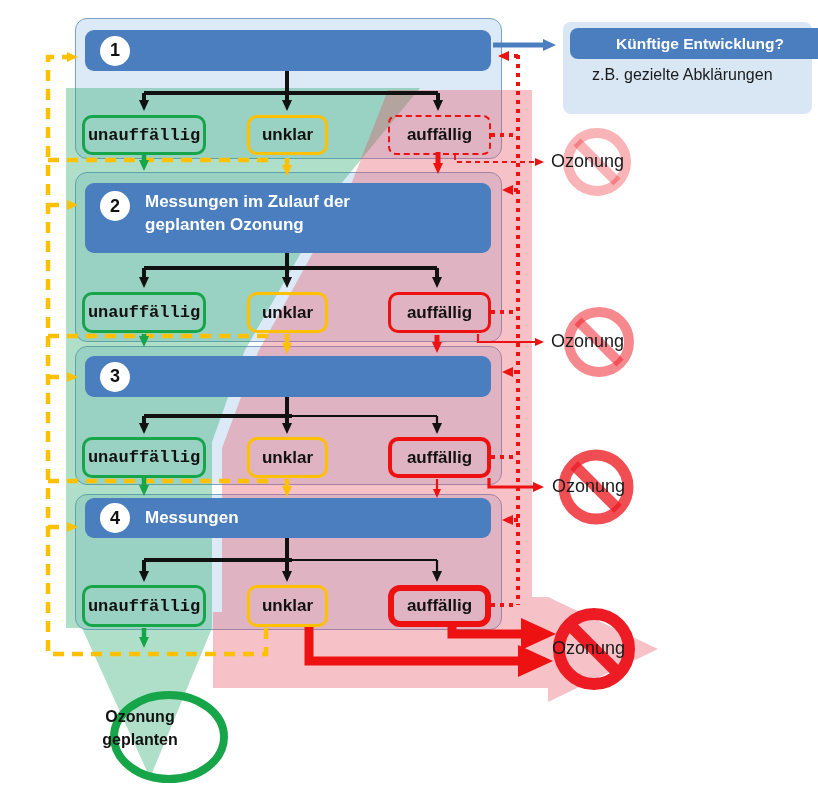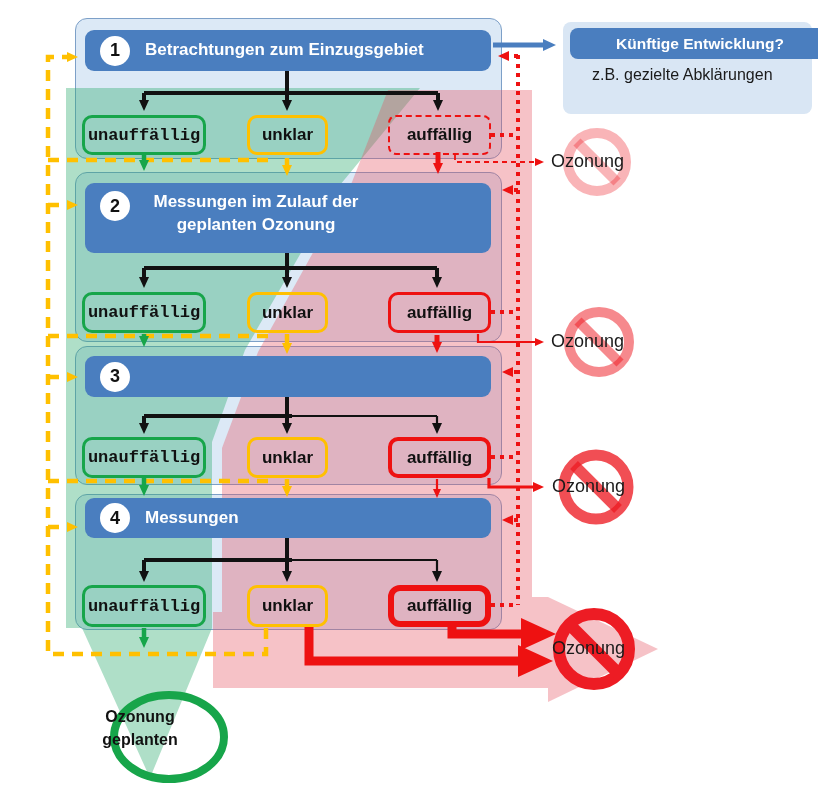--- a/index.html
+++ b/index.html
@@ -165,25 +165,24 @@
     <g stroke="#ed1c24" stroke-width="12" fill="none">
       <circle cx="594" cy="649" r="35"></circle>
         <line x1="570" y1="625" x2="618" y2="673"></line>
     </g>
 
     <ellipse cx="169" cy="737" rx="55" ry="42" fill="none" stroke="#17a54a" stroke-width="8"></ellipse>
   </svg>
 
   <div class="abs header" style="left:85px;top:30px;width:406px;height:41px;">
     <span class="numcircle">1</span>
-    <span class="htitle">Betrachtungen zum Einzugsgebiet</span>
   </div>
   <div class="abs header" style="left:85px;top:183px;width:406px;height:70px;align-items:flex-start;padding-top:8px;">
     <span class="numcircle">2</span>
-    <span class="htitle" style="max-width:222px;text-align:center;">Messungen im Zulauf der geplanten Ozonung</span>
+    <span class="htitle" style="max-width:222px;">Messungen im Zulauf der geplanten Ozonung</span>
   </div>
   <div class="abs header" style="left:85px;top:356px;width:406px;height:41px;">
     <span class="numcircle">3</span>
   </div>
   <div class="abs header" style="left:85px;top:498px;width:406px;height:40px;">
     <span class="numcircle">4</span>
     <span class="htitle">Messungen</span>
   </div>
 
   <div class="abs outcome oc-green" style="left:82px;top:115px;width:124px;height:40px;">unauffällig</div>

